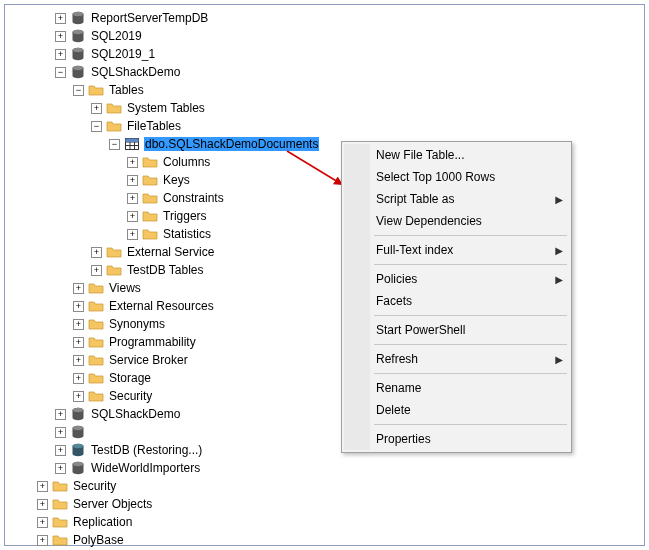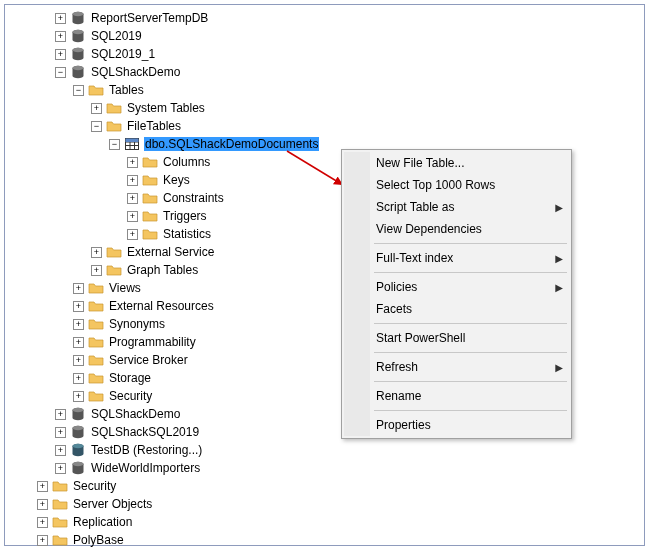--- a/index.html
+++ b/index.html
@@ -56,21 +56,21 @@
   }
   .label { padding: 0 1px; }
   .selected .label {
     background: #3399ff;
     color: #000000;
   }
   .indent { display:inline-block; height:1px; }
   
   .menu {
     position: absolute;
-    left: 336px; top: 144px;
+    left: 336px; top: 136px;
     width: 231px;
     background: #f2f2f2;
     border: 1px solid #a0a0a0;
     box-shadow: 2px 2px 4px rgba(0,0,0,.25);
     padding: 2px;
   }
   .menu-gutter {
     position:absolute;
     left:2px; top:2px; bottom:2px;
     width:26px;
@@ -262,21 +262,21 @@
         <span class="label">External Service</span>
       </div>
       <div class="node">
         <span class="indent" style="width: 70px;"></span>
         <span class="toggle">+</span>
         <span class="icon">
           <svg width="16" height="16">
             <path d="M1 4h5l1.5 2H15v7H1z" fill="#f4c560" stroke="#c9972e" stroke-width="0.7"></path>
           </svg>
         </span>
-        <span class="label">Graph Tables</span>
+        <span class="label">TestDB Tables</span>
       </div>
       <div class="node">
         <span class="indent" style="width: 52px;"></span>
         <span class="toggle">+</span>
         <span class="icon">
           <svg width="16" height="16">
             <path d="M1 4h5l1.5 2H15v7H1z" fill="#f4c560" stroke="#c9972e" stroke-width="0.7"></path>
           </svg>
         </span>
         <span class="label">Views</span>
@@ -356,21 +356,20 @@
       <div class="node">
         <span class="indent" style="width: 34px;"></span>
         <span class="toggle">+</span>
         <span class="icon">
           <svg width="16" height="16">
             <ellipse cx="8" cy="4" rx="5.5" ry="2.2" fill="#555"></ellipse>
             <path d="M2.5 4v8c0 1.2 2.5 2.2 5.5 2.2s5.5-1 5.5-2.2V4" fill="#555"></path>
             <ellipse cx="8" cy="4" rx="5.5" ry="2.2" fill="#888"></ellipse>
           </svg>
         </span>
-        <span class="label">SQLShackSQL2019</span>
       </div>
       <div class="node">
         <span class="indent" style="width: 34px;"></span>
         <span class="toggle">+</span>
         <span class="icon">
           <svg width="16" height="16">
             <ellipse cx="8" cy="4" rx="5.5" ry="2.2" fill="#356"></ellipse>
             <path d="M2.5 4v8c0 1.2 2.5 2.2 5.5 2.2s5.5-1 5.5-2.2V4" fill="#356"></path>
             <ellipse cx="8" cy="4" rx="5.5" ry="2.2" fill="#589"></ellipse>
           </svg>
@@ -474,18 +473,21 @@
       </div>
       <div class="menu-sep"></div>
       <div class="menu-item">
         <span>Refresh</span>
         <span class="submenu-arrow">▶</span>
       </div>
       <div class="menu-sep"></div>
       <div class="menu-item">
         <span>Rename</span>
       </div>
+      <div class="menu-item">
+        <span>Delete</span>
+      </div>
       <div class="menu-sep"></div>
       <div class="menu-item">
         <span>Properties</span>
       </div>
     </div>
 </div>
 
 </body></html>

